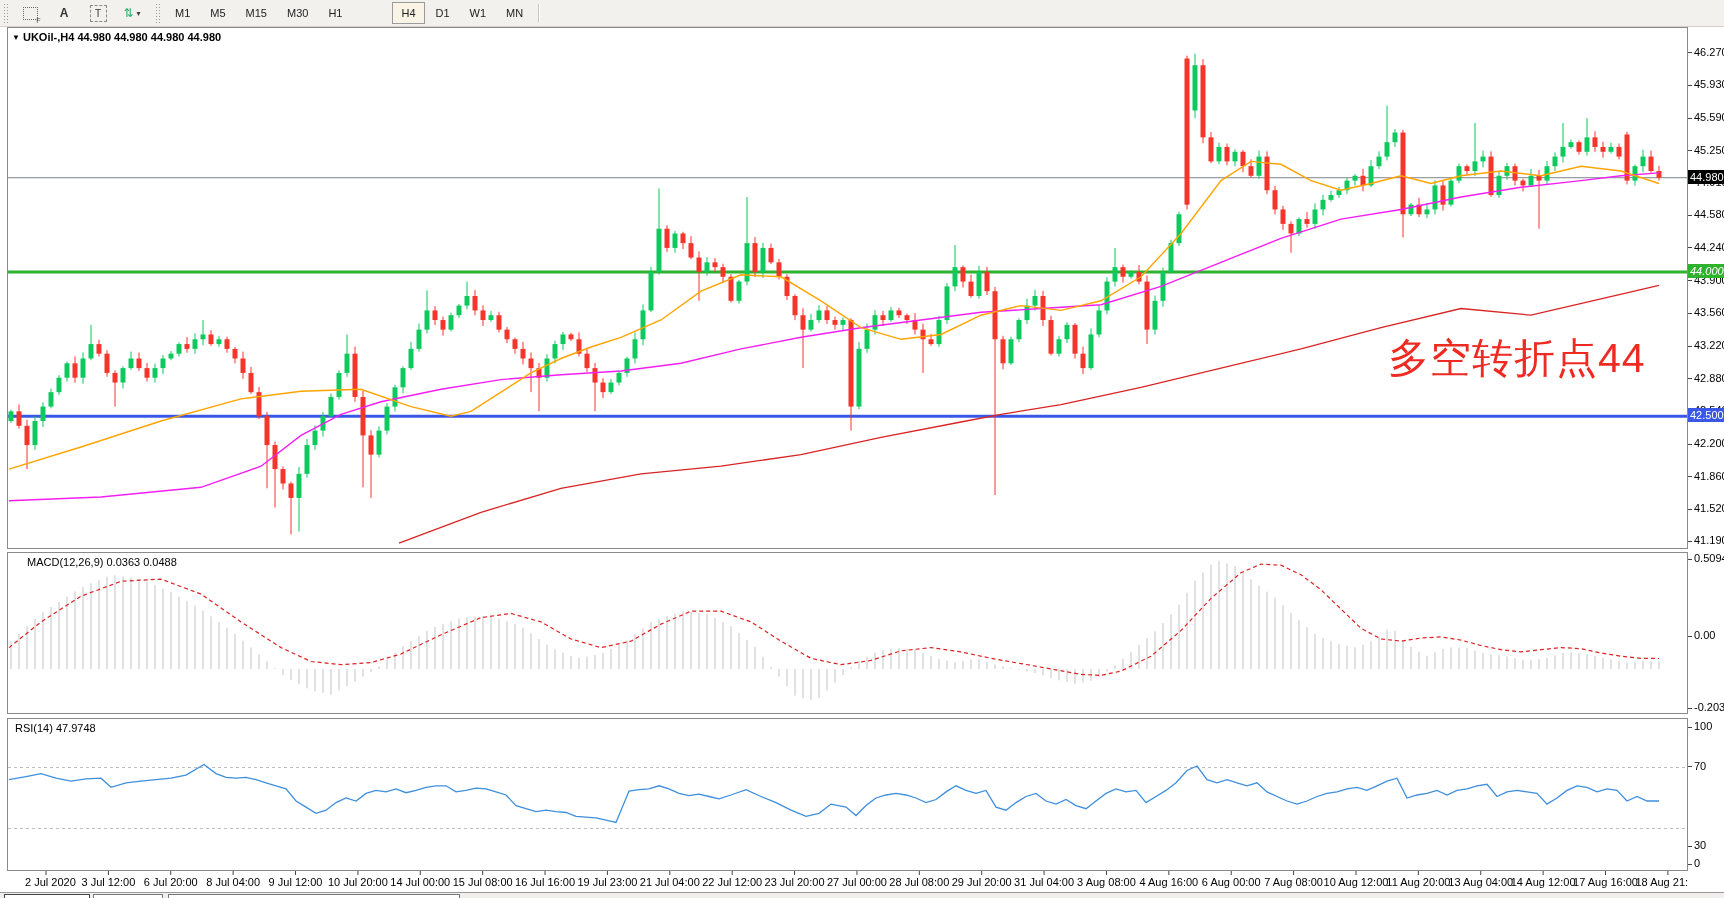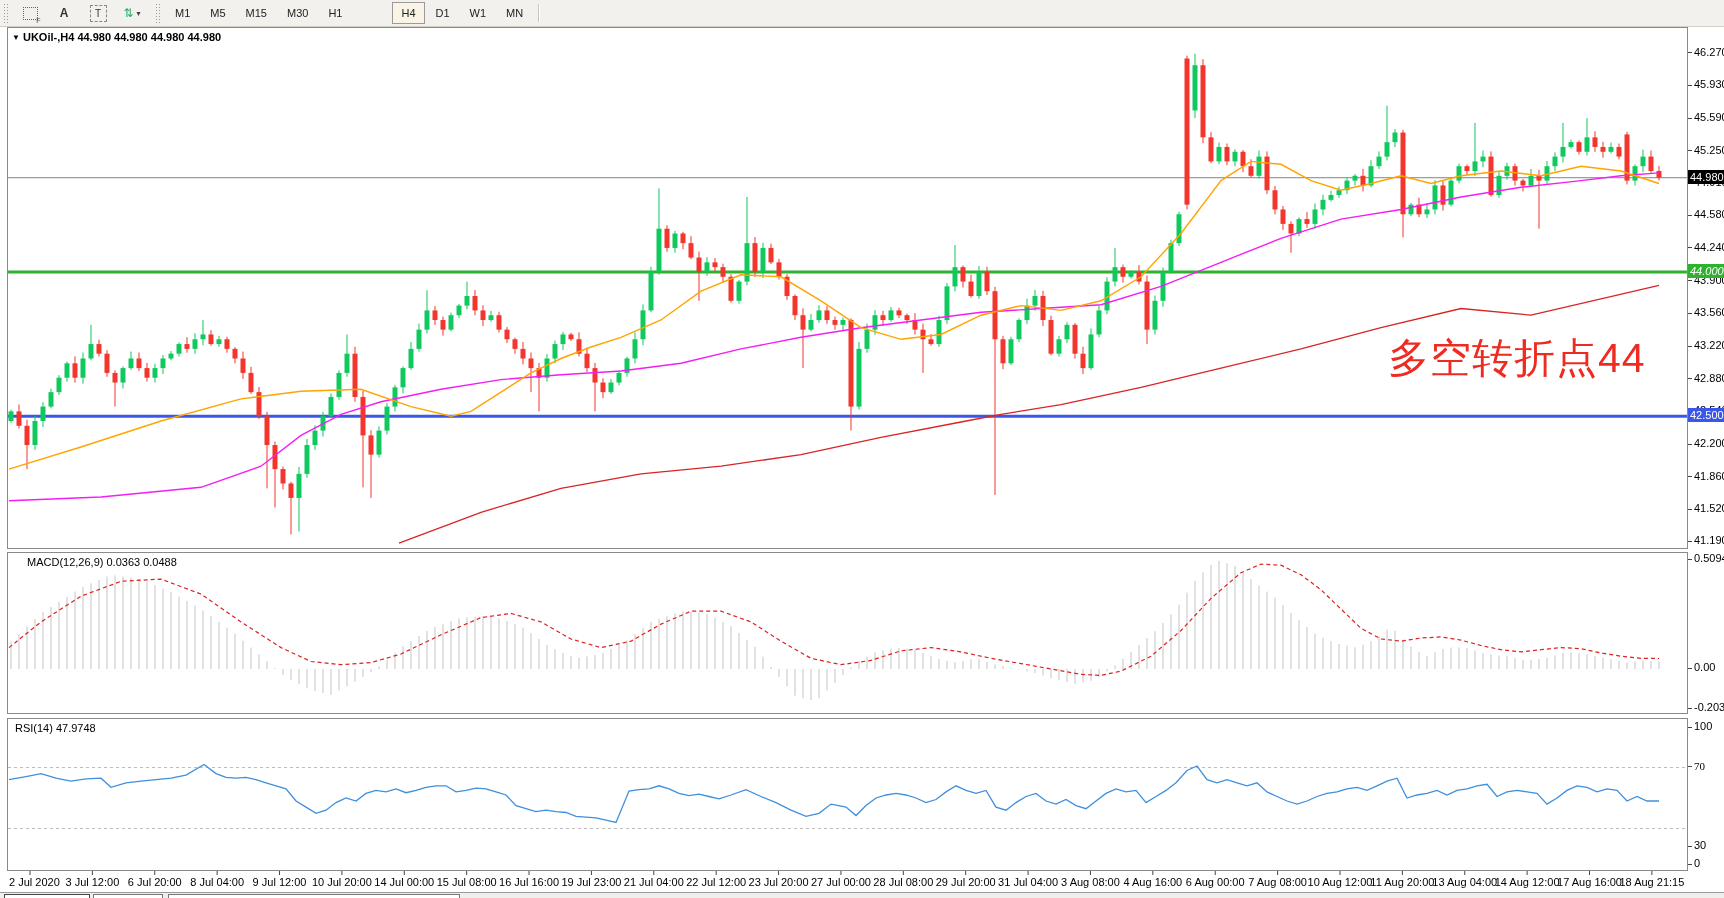--- a/index.html
+++ b/index.html
@@ -704,21 +704,21 @@
       <polyline points="1.0,94.6 33.0,68.9 73.0,43.2 113.0,28.3 153.0,26.1 193.0,41.1 233.0,68.9 273.0,94.6 303.0,108.5 333.0,111.7 363.0,109.6 393.0,101.0 433.0,81.8 473.0,64.6 503.0,60.4 533.0,68.9 563.0,86.0 593.0,94.6 623.0,88.2 653.0,71.1 683.0,58.2 713.0,58.2 743.0,68.9 773.0,88.2 803.0,105.3 833.0,111.7 863.0,107.4 893.0,97.8 923.0,94.6 953.0,98.9 983.0,105.3 1013.0,110.6 1043.0,116.0 1073.0,121.4 1093.0,122.4 1113.0,118.1 1143.0,103.2 1173.0,77.5 1203.0,45.4 1233.0,19.7 1253.0,11.1 1273.0,12.2 1293.0,21.8 1313.0,36.8 1333.0,56.1 1353.0,75.3 1373.0,86.0 1393.0,88.2 1413.0,85.0 1433.0,83.9 1453.0,87.1 1473.0,92.5 1493.0,96.7 1513.0,98.9 1533.0,96.7 1553.0,94.6 1573.0,95.7 1593.0,100.0 1613.0,103.2 1633.0,105.3 1651.0,105.5" fill="none" stroke="#dd2222" stroke-width="1.2" stroke-dasharray="4 3"></polyline>
     </svg>
   </div>
 <div id="rsi-panel" class="panel" style="left:7px;top:718px;width:1681px;height:153px;">
     <svg width="1679" height="151">
       <line x1="0" x2="1679" y1="48.5" y2="48.5" stroke="#bdbdbd" stroke-width="1" stroke-dasharray="3 3"></line>
       <line x1="0" x2="1679" y1="109.5" y2="109.5" stroke="#bdbdbd" stroke-width="1" stroke-dasharray="3 3"></line>
       <polyline points="1.0,60.7 18.0,57.6 33.0,54.6 48.0,59.2 63.0,62.2 78.0,59.9 93.0,59.2 103.0,68.3 118.0,63.8 133.0,62.2 148.0,60.7 163.0,59.2 178.0,56.1 196.0,45.5 208.0,54.6 218.0,58.4 228.0,59.2 238.0,58.4 248.0,60.7 258.0,63.8 268.0,66.8 278.0,69.9 288.0,82.0 298.0,88.1 308.0,94.3 318.0,91.2 328.0,83.6 338.0,79.0 348.0,82.0 358.0,74.4 368.0,71.4 378.0,72.9 388.0,69.9 398.0,73.7 408.0,71.4 418.0,68.3 428.0,66.8 438.0,66.8 448.0,72.9 458.0,71.4 468.0,69.1 478.0,69.9 488.0,72.9 498.0,76.0 508.0,86.6 518.0,89.7 528.0,92.7 538.0,91.2 548.0,92.7 558.0,93.5 568.0,97.3 578.0,98.1 588.0,98.8 598.0,101.1 608.0,103.4 621.0,72.1 631.0,70.6 641.0,69.9 651.0,66.8 661.0,69.9 671.0,74.4 681.0,76.7 691.0,75.2 701.0,77.5 711.0,79.8 723.0,76.0 738.0,70.6 753.0,77.5 768.0,83.6 783.0,91.2 798.0,97.3 811.0,94.3 823.0,85.1 838.0,88.1 848.0,96.5 858.0,86.6 868.0,79.0 878.0,76.0 888.0,74.4 898.0,76.0 908.0,79.0 918.0,83.6 928.0,80.5 938.0,72.9 948.0,66.8 958.0,71.4 968.0,74.4 978.0,71.4 988.0,88.1 998.0,91.2 1008.0,83.6 1018.0,77.5 1028.0,74.4 1038.0,82.0 1048.0,85.1 1058.0,80.5 1068.0,86.6 1078.0,89.7 1088.0,82.0 1098.0,74.4 1108.0,69.9 1118.0,72.9 1128.0,71.4 1138.0,83.6 1148.0,77.5 1158.0,71.4 1168.0,63.8 1179.0,51.5 1189.0,47.0 1199.0,60.7 1209.0,63.8 1219.0,60.7 1229.0,63.8 1239.0,66.8 1249.0,63.8 1259.0,72.9 1269.0,77.5 1279.0,82.0 1289.0,85.1 1299.0,82.0 1309.0,77.5 1319.0,74.4 1329.0,72.9 1339.0,69.9 1349.0,68.3 1359.0,71.4 1369.0,66.8 1379.0,62.2 1389.0,59.2 1399.0,79.0 1409.0,76.0 1419.0,74.4 1429.0,71.4 1439.0,76.0 1449.0,71.4 1459.0,69.9 1469.0,66.8 1479.0,65.3 1489.0,77.5 1499.0,72.9 1509.0,71.4 1519.0,72.9 1529.0,74.4 1539.0,85.1 1549.0,79.0 1559.0,71.4 1569.0,66.8 1579.0,68.3 1589.0,72.9 1599.0,69.9 1609.0,71.4 1619.0,82.0 1629.0,77.5 1639.0,82.0 1651.0,82.0" fill="none" stroke="#3f8fdd" stroke-width="1.3"></polyline>
     </svg>
   </div>
-<div id="time-axis" style="position:absolute;left:7px;top:871px;width:1681px;height:21px;">
+<div id="time-axis" style="position:absolute;left:23px;top:871px;width:1681px;height:21px;">
     <svg width="1681" height="21">
       <line x1="23" x2="23" y1="0" y2="4" stroke="#444" stroke-width="1"></line>
       <text x="2" y="15" font-size="11" fill="#000" text-anchor="start">2 Jul 2020</text>
       <line x1="85.38" x2="85.38" y1="0" y2="4" stroke="#444" stroke-width="1"></line>
       <text x="85.38" y="15" font-size="11" fill="#000" text-anchor="middle">3 Jul 12:00</text>
       <line x1="147.76" x2="147.76" y1="0" y2="4" stroke="#444" stroke-width="1"></line>
       <text x="147.76" y="15" font-size="11" fill="#000" text-anchor="middle">6 Jul 20:00</text>
       <line x1="210.14000000000001" x2="210.14000000000001" y1="0" y2="4" stroke="#444" stroke-width="1"></line>
       <text x="210.14000000000001" y="15" font-size="11" fill="#000" text-anchor="middle">8 Jul 04:00</text>
       <line x1="272.52" x2="272.52" y1="0" y2="4" stroke="#444" stroke-width="1"></line>
@@ -780,24 +780,24 @@
     <div class="ptick" style="top: 246.576px;">43.900</div>
     <div class="ptick" style="top: 279.267px;">43.560</div>
     <div class="ptick" style="top: 311.957px;">43.220</div>
     <div class="ptick" style="top: 344.649px;">42.880</div>
     <div class="ptick" style="top: 377.339px;">42.540</div>
     <div class="ptick" style="top: 410.031px;">42.200</div>
     <div class="ptick" style="top: 442.721px;">41.860</div>
     <div class="ptick" style="top: 475.413px;">41.520</div>
     <div class="ptick" style="top: 507.142px;">41.190</div>
     <div class="ptick" style="top: 525px;">0.5094</div>
-    <div class="ptick" style="top: 634px;">0.00</div>
+    <div class="ptick" style="top: 602px;">0.00</div>
     <div class="ptick" style="top: 674px;">-0.2032</div>
     <div class="ptick" style="top: 693px;">100</div>
-    <div class="ptick" style="top: 732.5px; font-family: Liberation Serif, serif;">70</div>
+    <div class="ptick" style="top: 732.5px;">70</div>
     <div class="ptick" style="top: 812px;">30</div>
     <div class="ptick" style="top: 830px;">0</div>
     <div class="badge" style="top: 142.733px; background: rgb(0, 0, 0);">44.980</div>
     <div class="badge" style="top: 236.96px; background: rgb(47, 179, 47); font-style: italic;">44.000</div>
     <div class="badge" style="top: 381.185px; background: rgb(58, 87, 232);">42.500</div>
   </div>
 
 <div class="ovl" style="left:12px;top:31px;">
   <span style="font-size:8px;vertical-align:1px;">▼</span>
   <span style="font-weight:bold;text-align:center;">UKOil-,H4  44.980 44.980 44.980 44.980</span>

